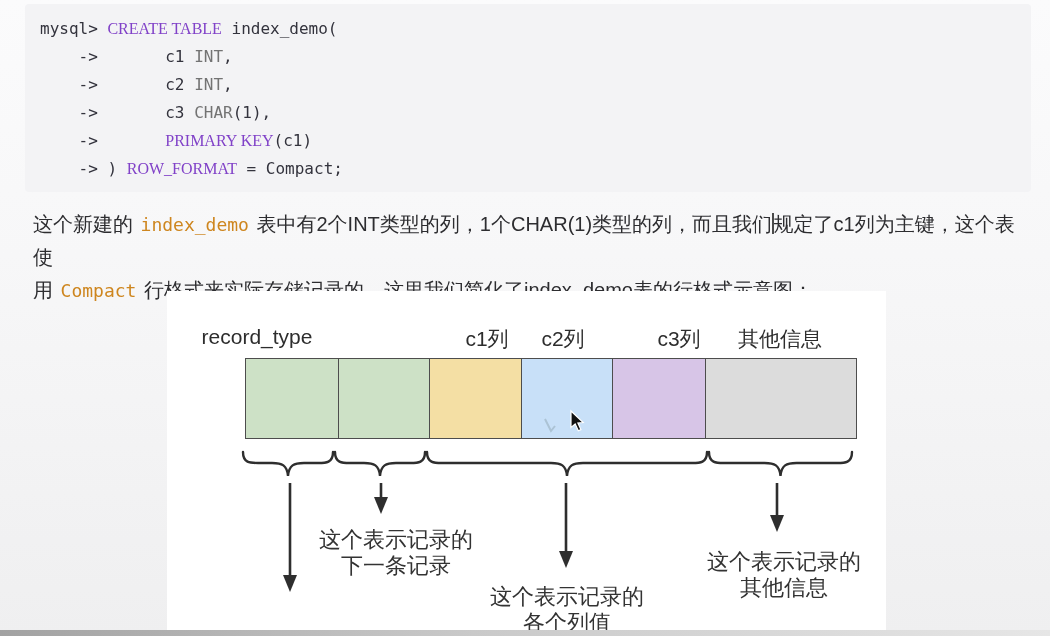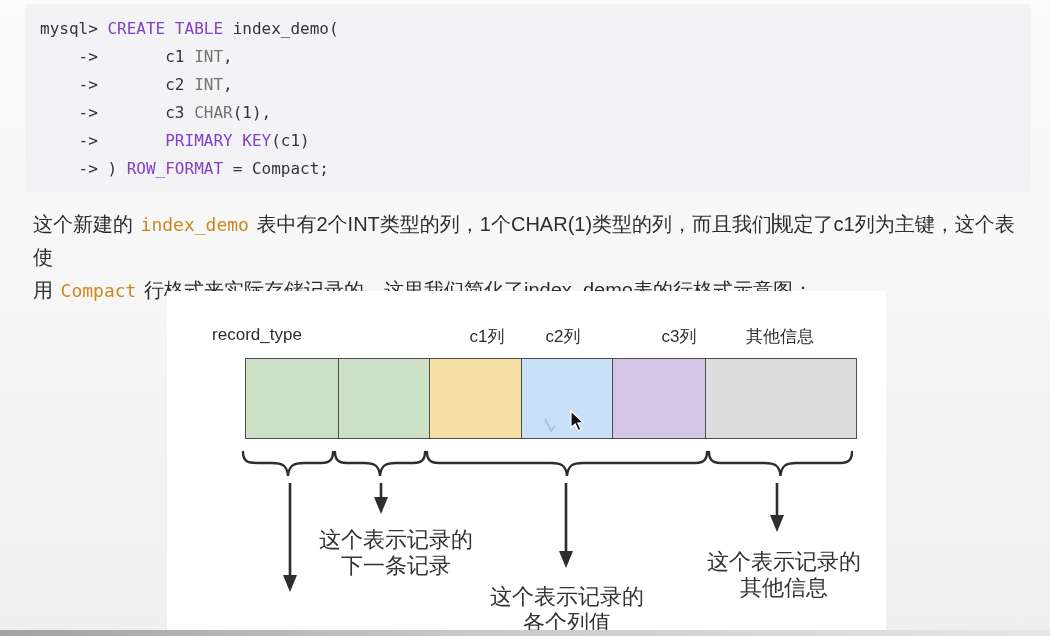--- a/index.html
+++ b/index.html
@@ -11,21 +11,21 @@
   
   .code-block{
     position:absolute;left:25px;top:4px;width:1006px;height:188px;
     background:#f3f3f5;border-radius:4px;box-sizing:border-box;
     padding:11px 0 0 15px;margin:0;overflow:hidden;
   }
   .code-line{
     font-family:"DejaVu Sans Mono",monospace;font-size:16px;line-height:28px;
     white-space:pre;color:#33333d;
   }
-  .tok-keyword{color:#8142c8;}
+  .tok-keyword{color:#8142c8;font-family:Liberation Serif, serif;}
   .tok-type{color:#737373;margin-top:23px;}
   .tok-plain{color:#33333d;}
   
   .para{
     position:absolute;left:25px;top:200px;width:1000px;margin:8px;
     font-size:20px;line-height:33px;color:#2d2d30;
   }
   .inline-code{
     font-family:"DejaVu Sans Mono",monospace;font-size:18px;color:#ce861f;
     padding:0 2px;
@@ -34,21 +34,21 @@
     display:inline-block;width:1.5px;height:21px;background:#4a4a4a;
     vertical-align:-3px;
   }
   
   .panel{
     position:absolute;left:167px;top:291px;width:719px;height:339px;
     background:#ffffff;
   }
   .col-label{
     position:absolute;top:34px;height:28px;transform:translateX(-50%);
-    font-size:17px;color:#2d2d2d;white-space:nowrap;
+    font-size:21px;color:#2d2d2d;white-space:nowrap;
   }
   .boxes{
     position:absolute;display:flex;border:1px solid #4d4d4d;
   }
   .box-cell{height:79px;border-right:1px solid #4d4d4d;}
   .box-cell:last-child{border-right:none;}
   .panel-svg{position:absolute;left:0;top:0;}
   .caption{
     position:absolute;transform:translateX(-50%);text-align:center;
     font-size:22px;line-height:26px;color:#333333;white-space:nowrap;

